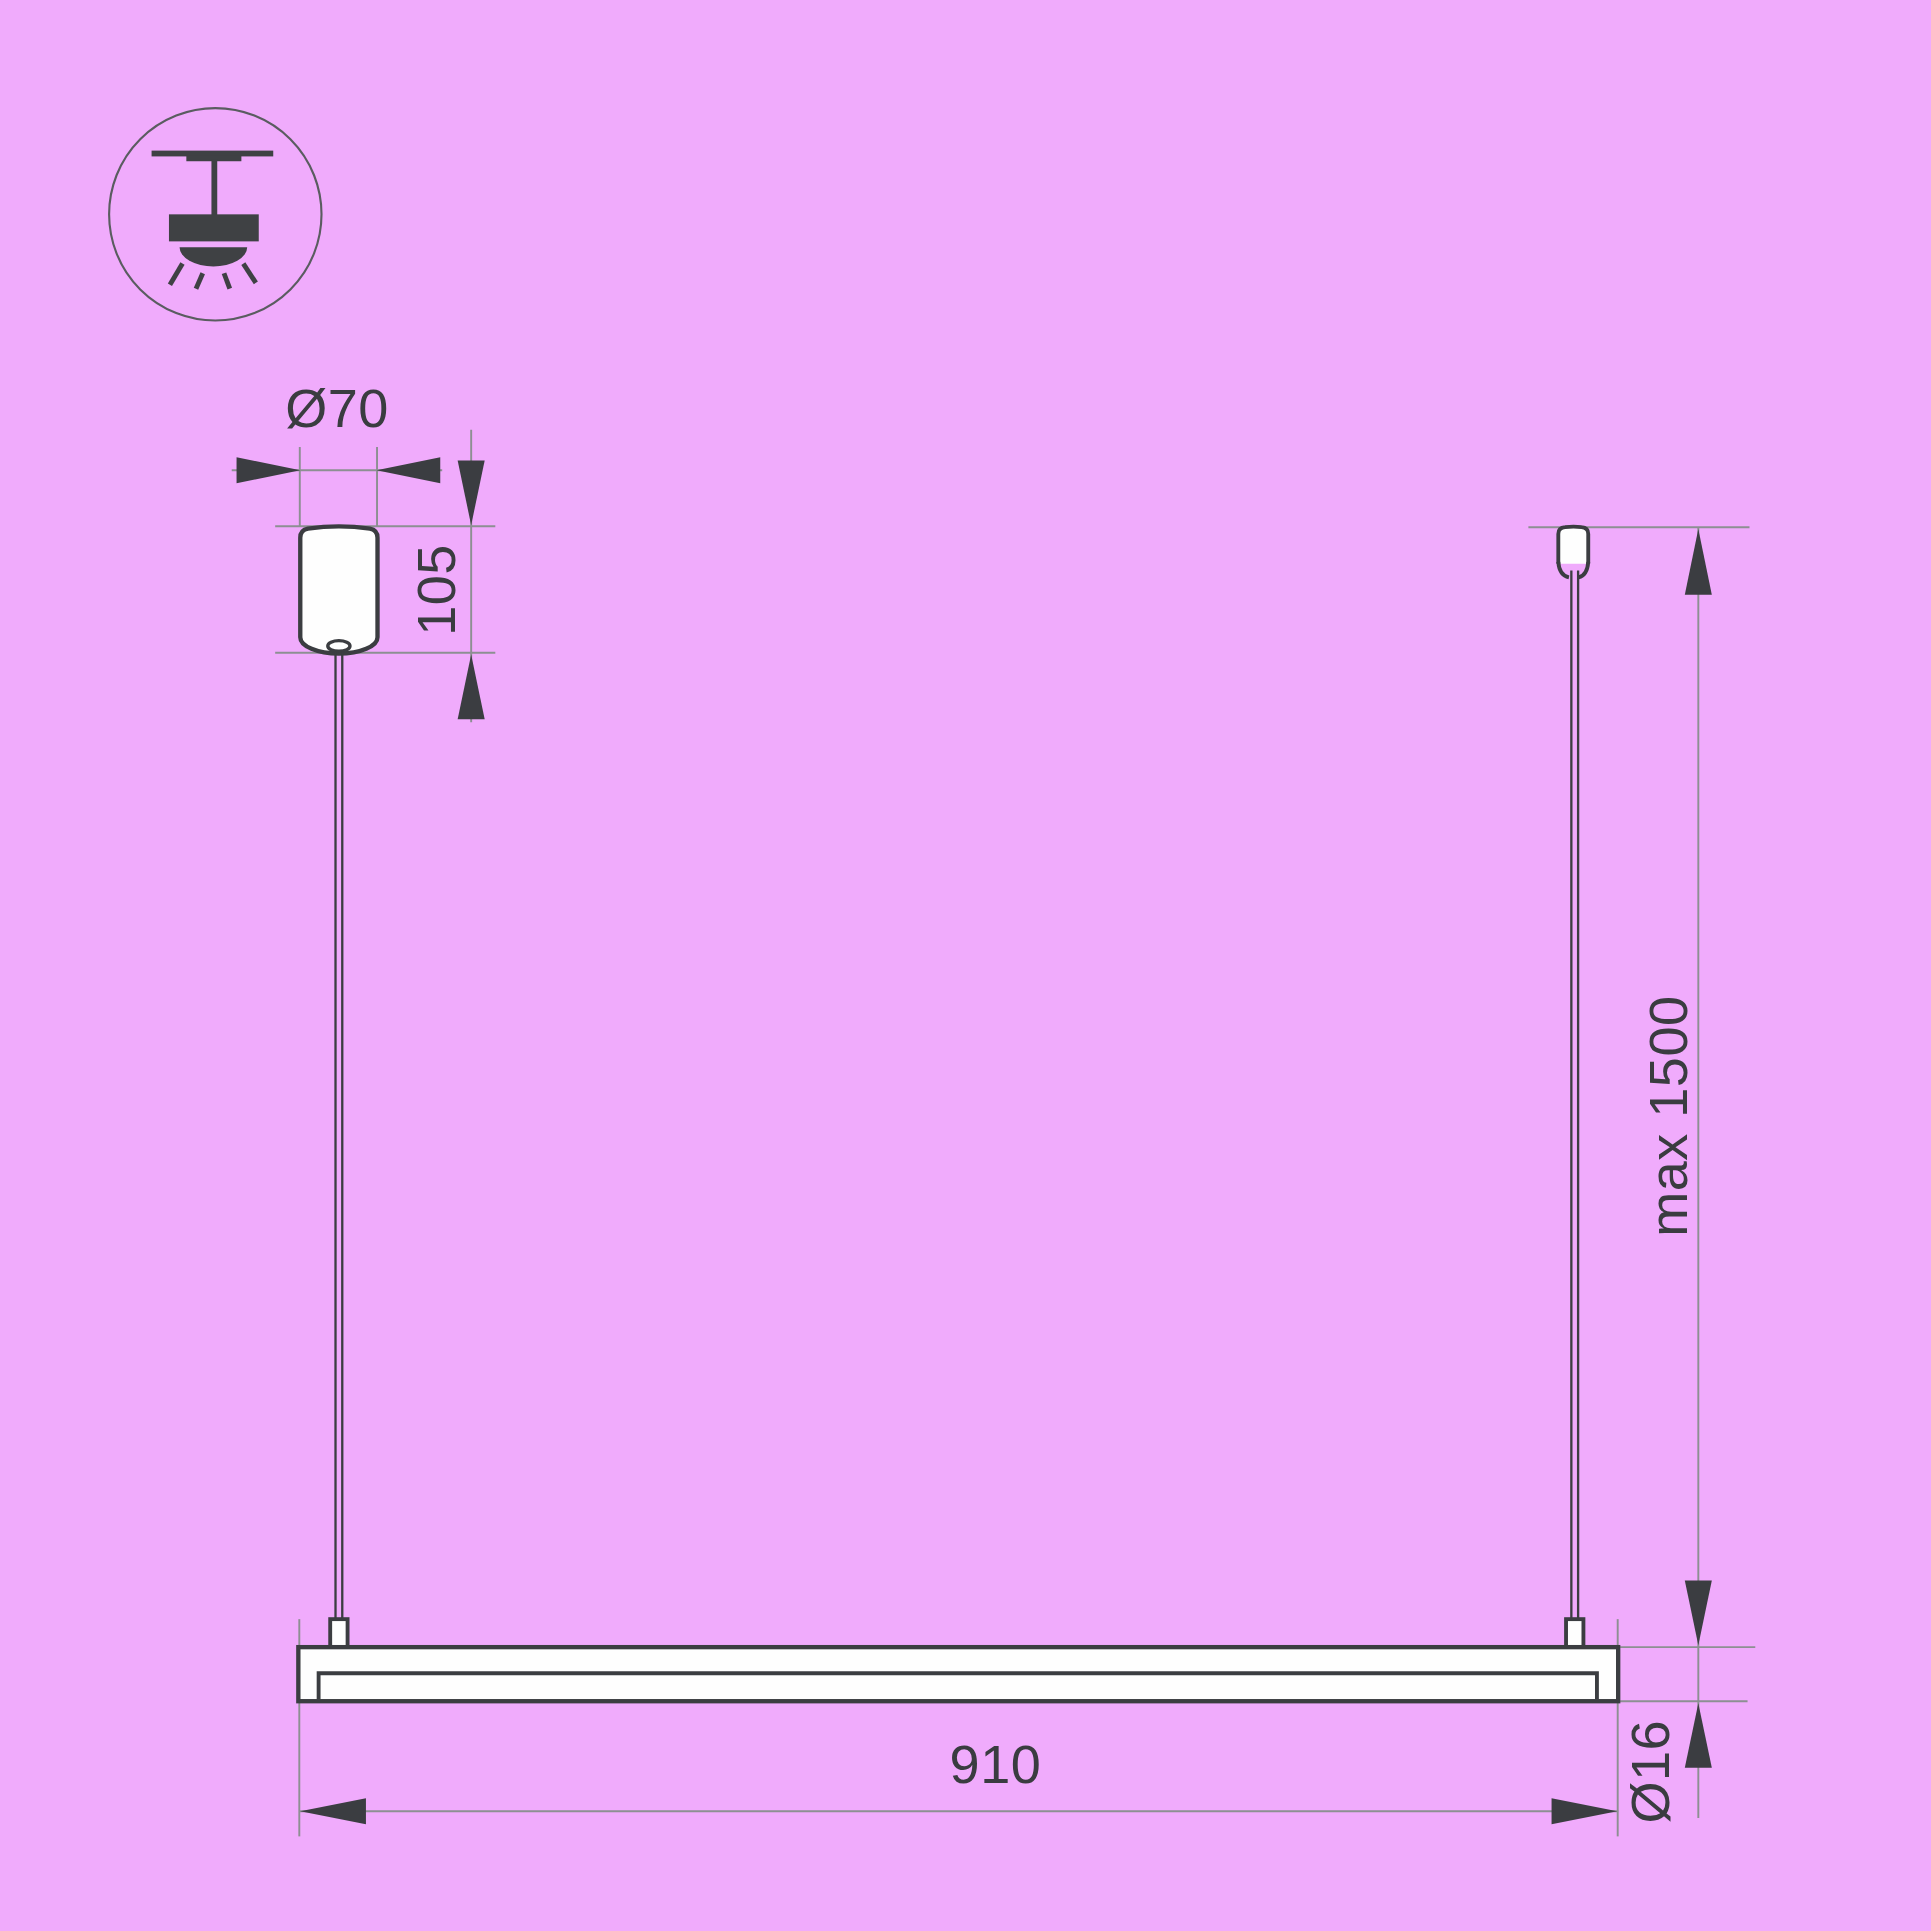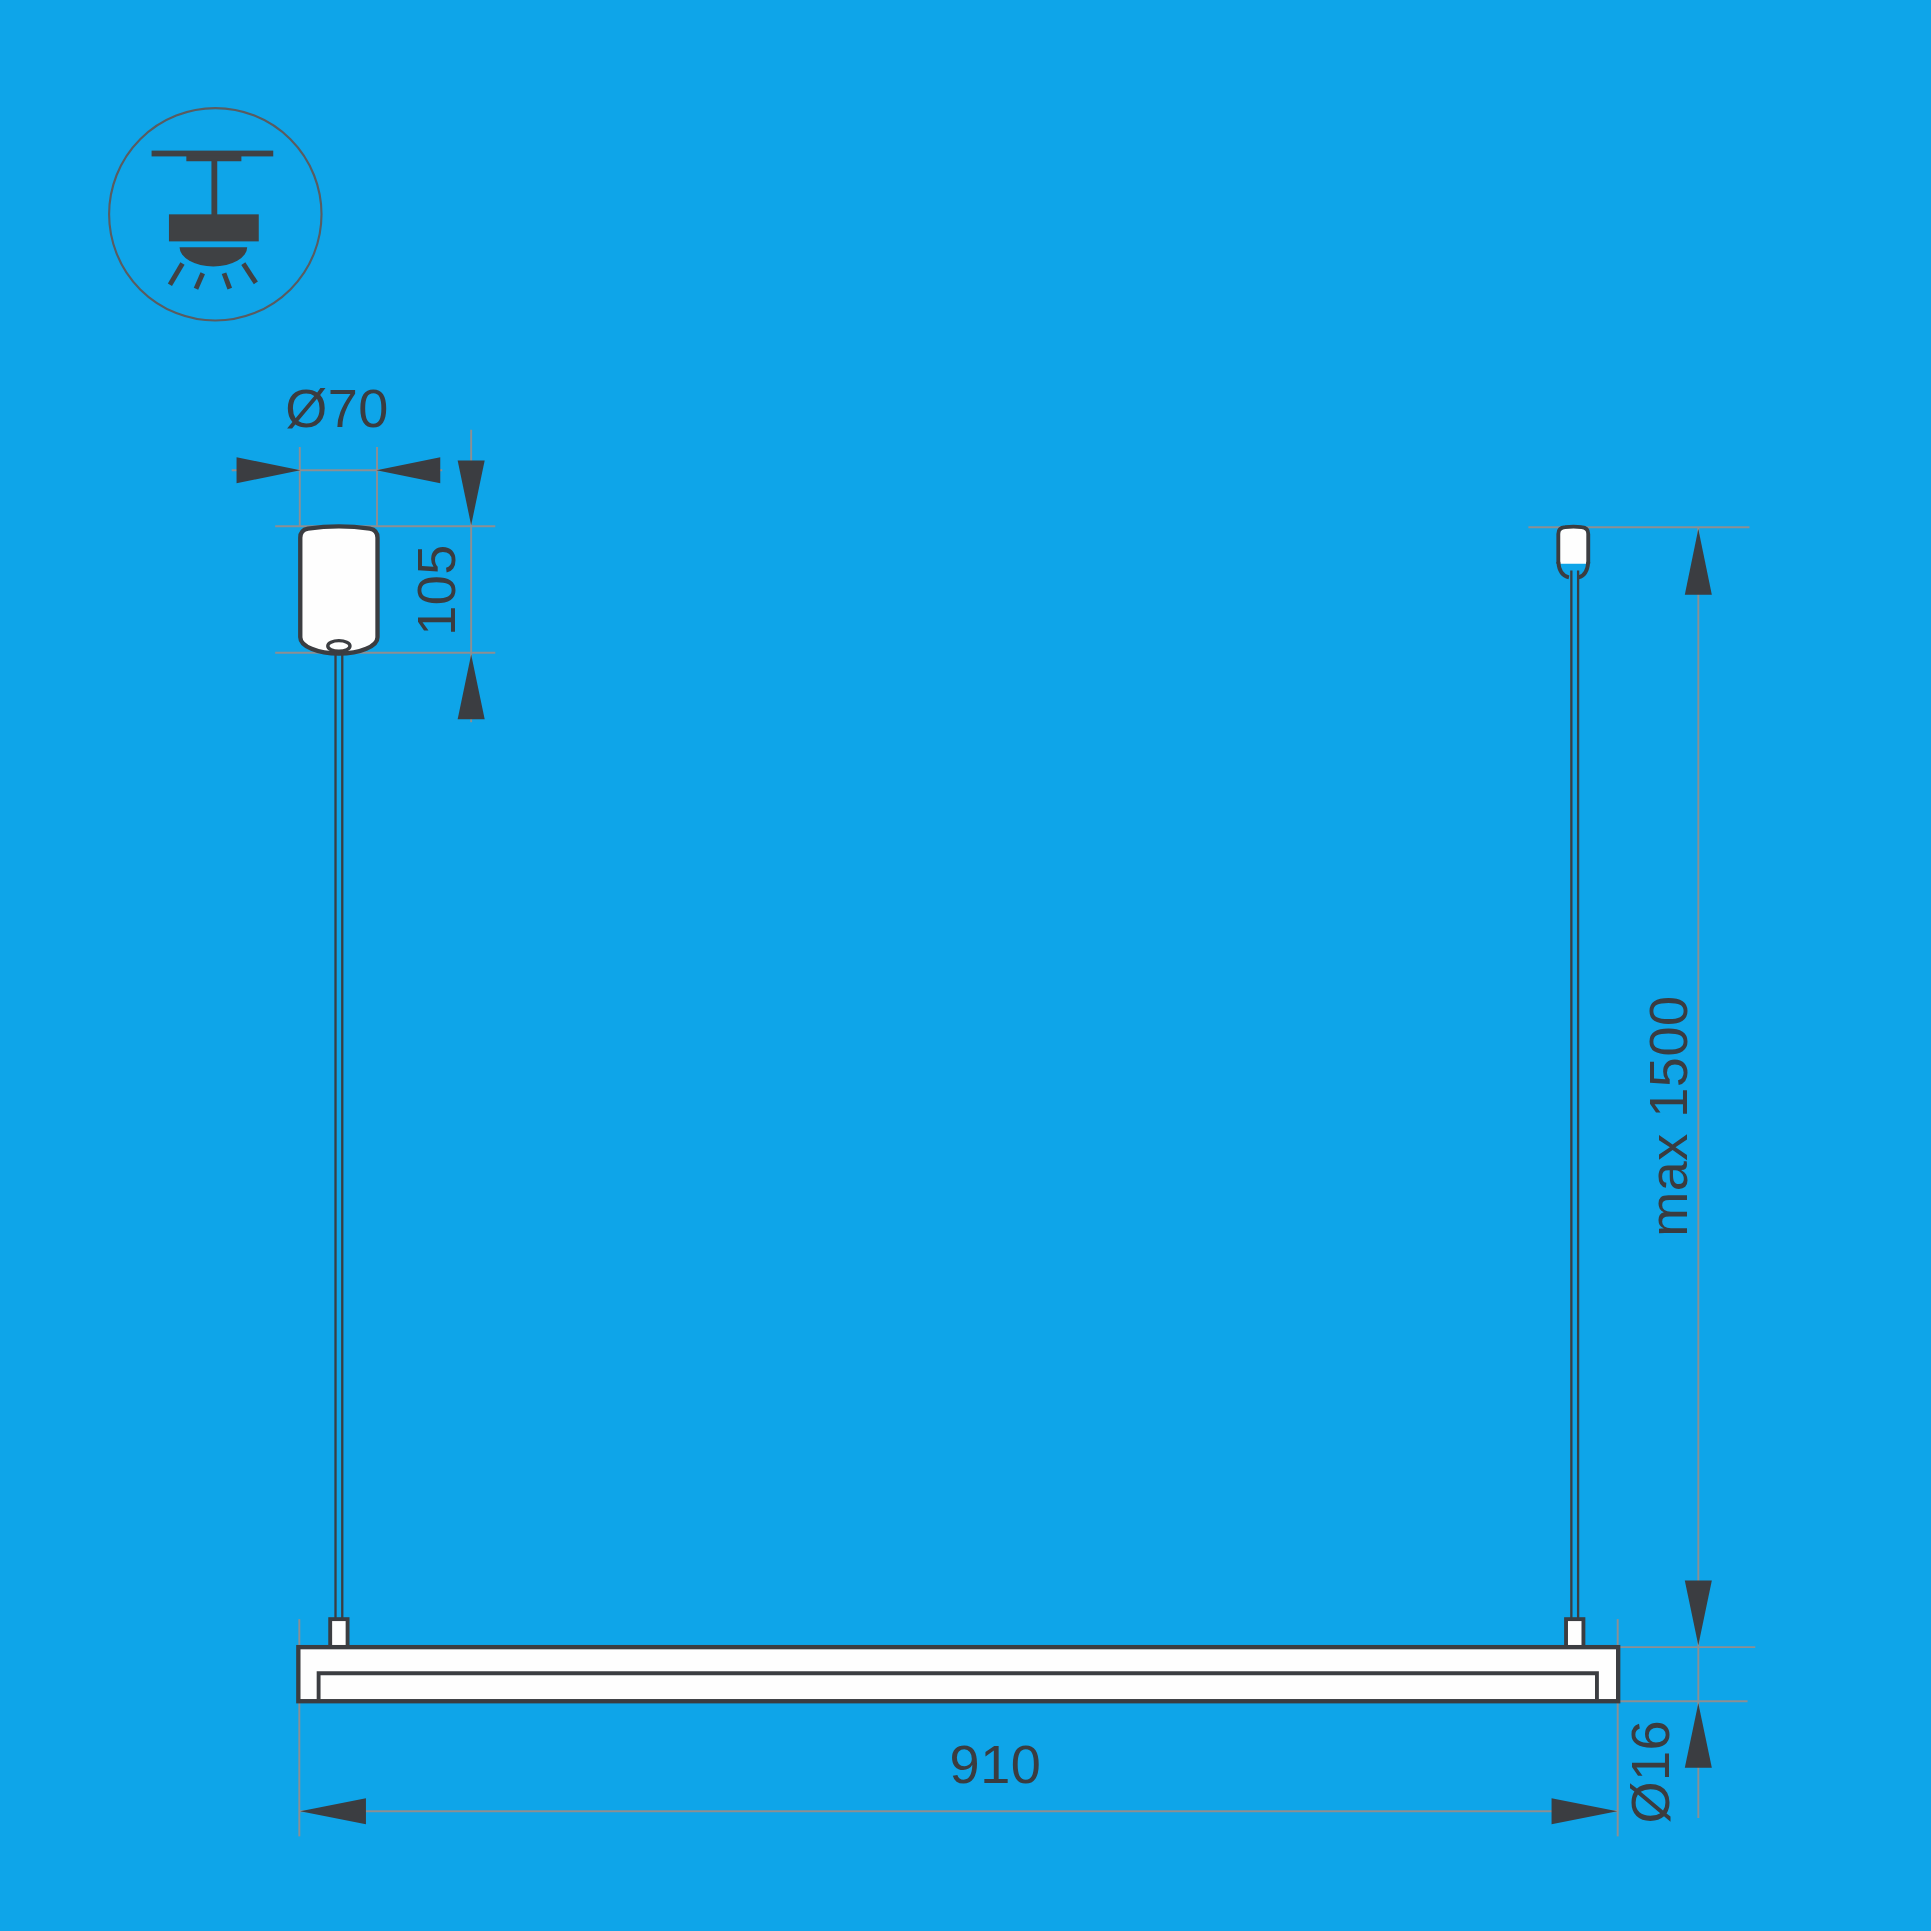--- a/index.html
+++ b/index.html
@@ -4,21 +4,21 @@
 <style>
   html, body {
     margin: 0;
     padding: 0;
     background: #ffffff;
   }
   .canvas {
     position: relative;
     width: 1931px;
     height: 1931px;
-    background: #0ea5e9;
+    background: #f0abfc;
     overflow: hidden;
   }
   svg { display: block; }
   .thin-line {
     stroke: #8d8f92;
     stroke-width: 2;
     fill: none;
   }
   .dark-stroke {
     stroke: #3b3d41;

